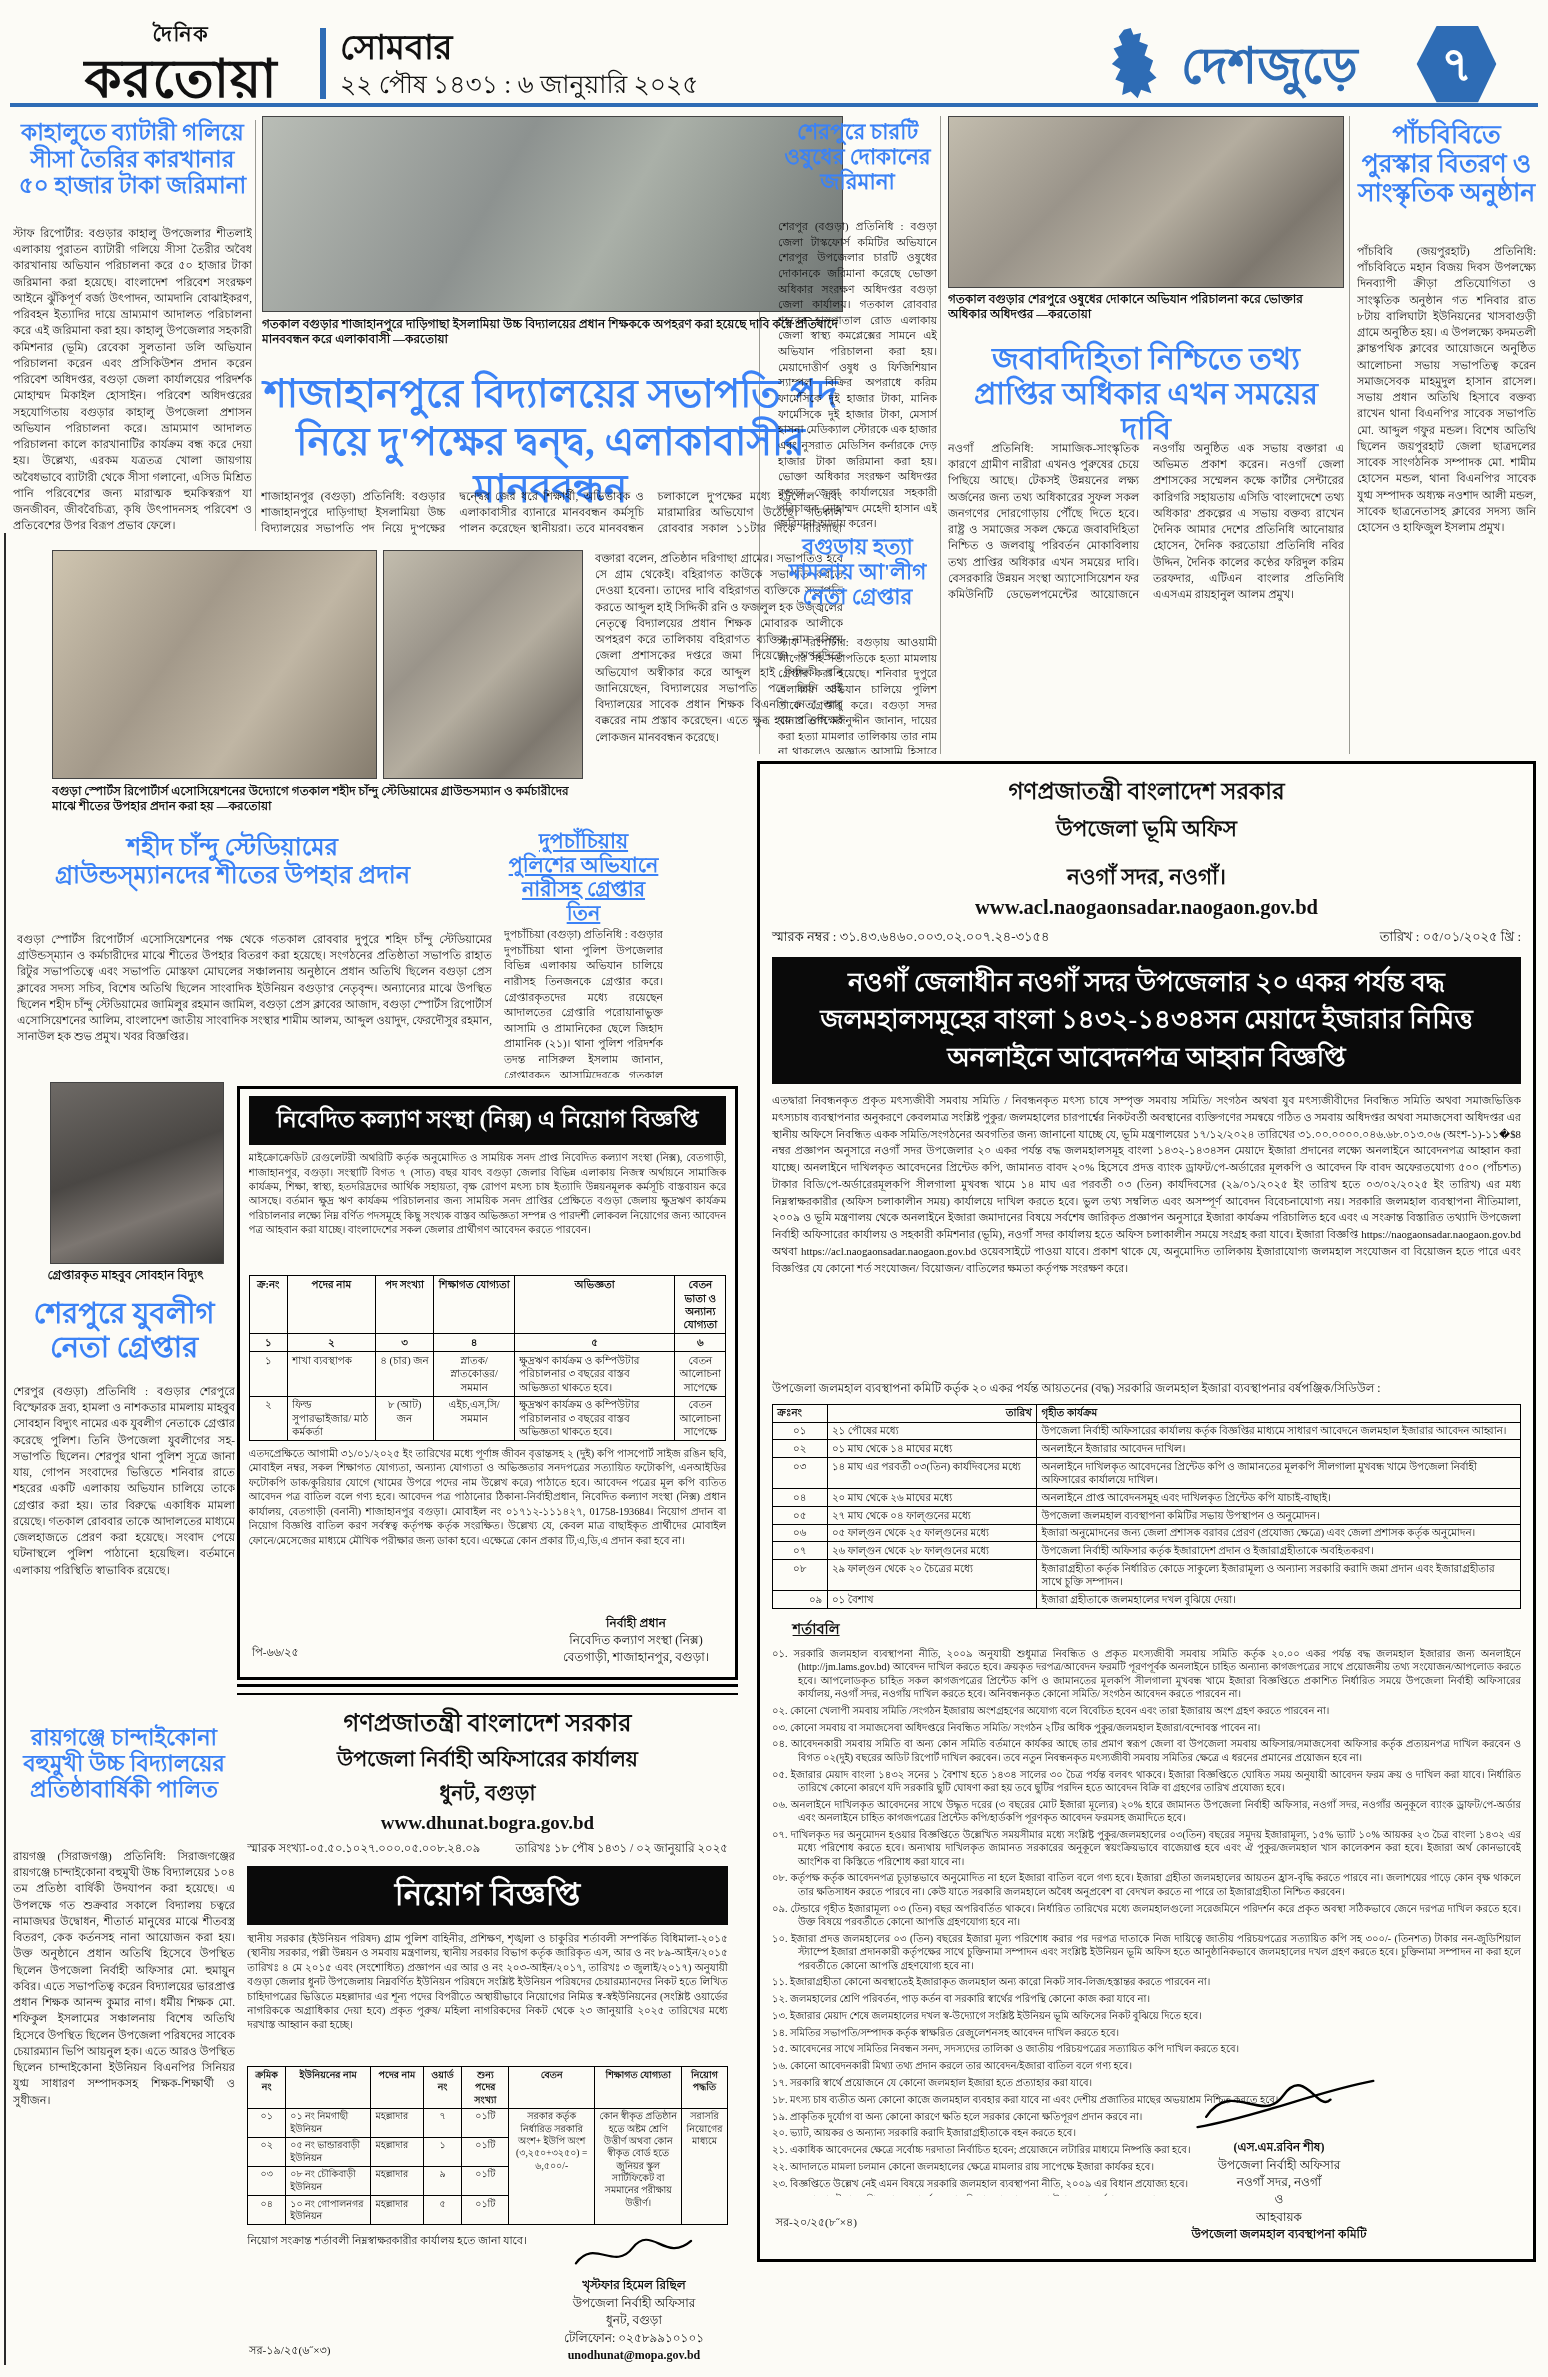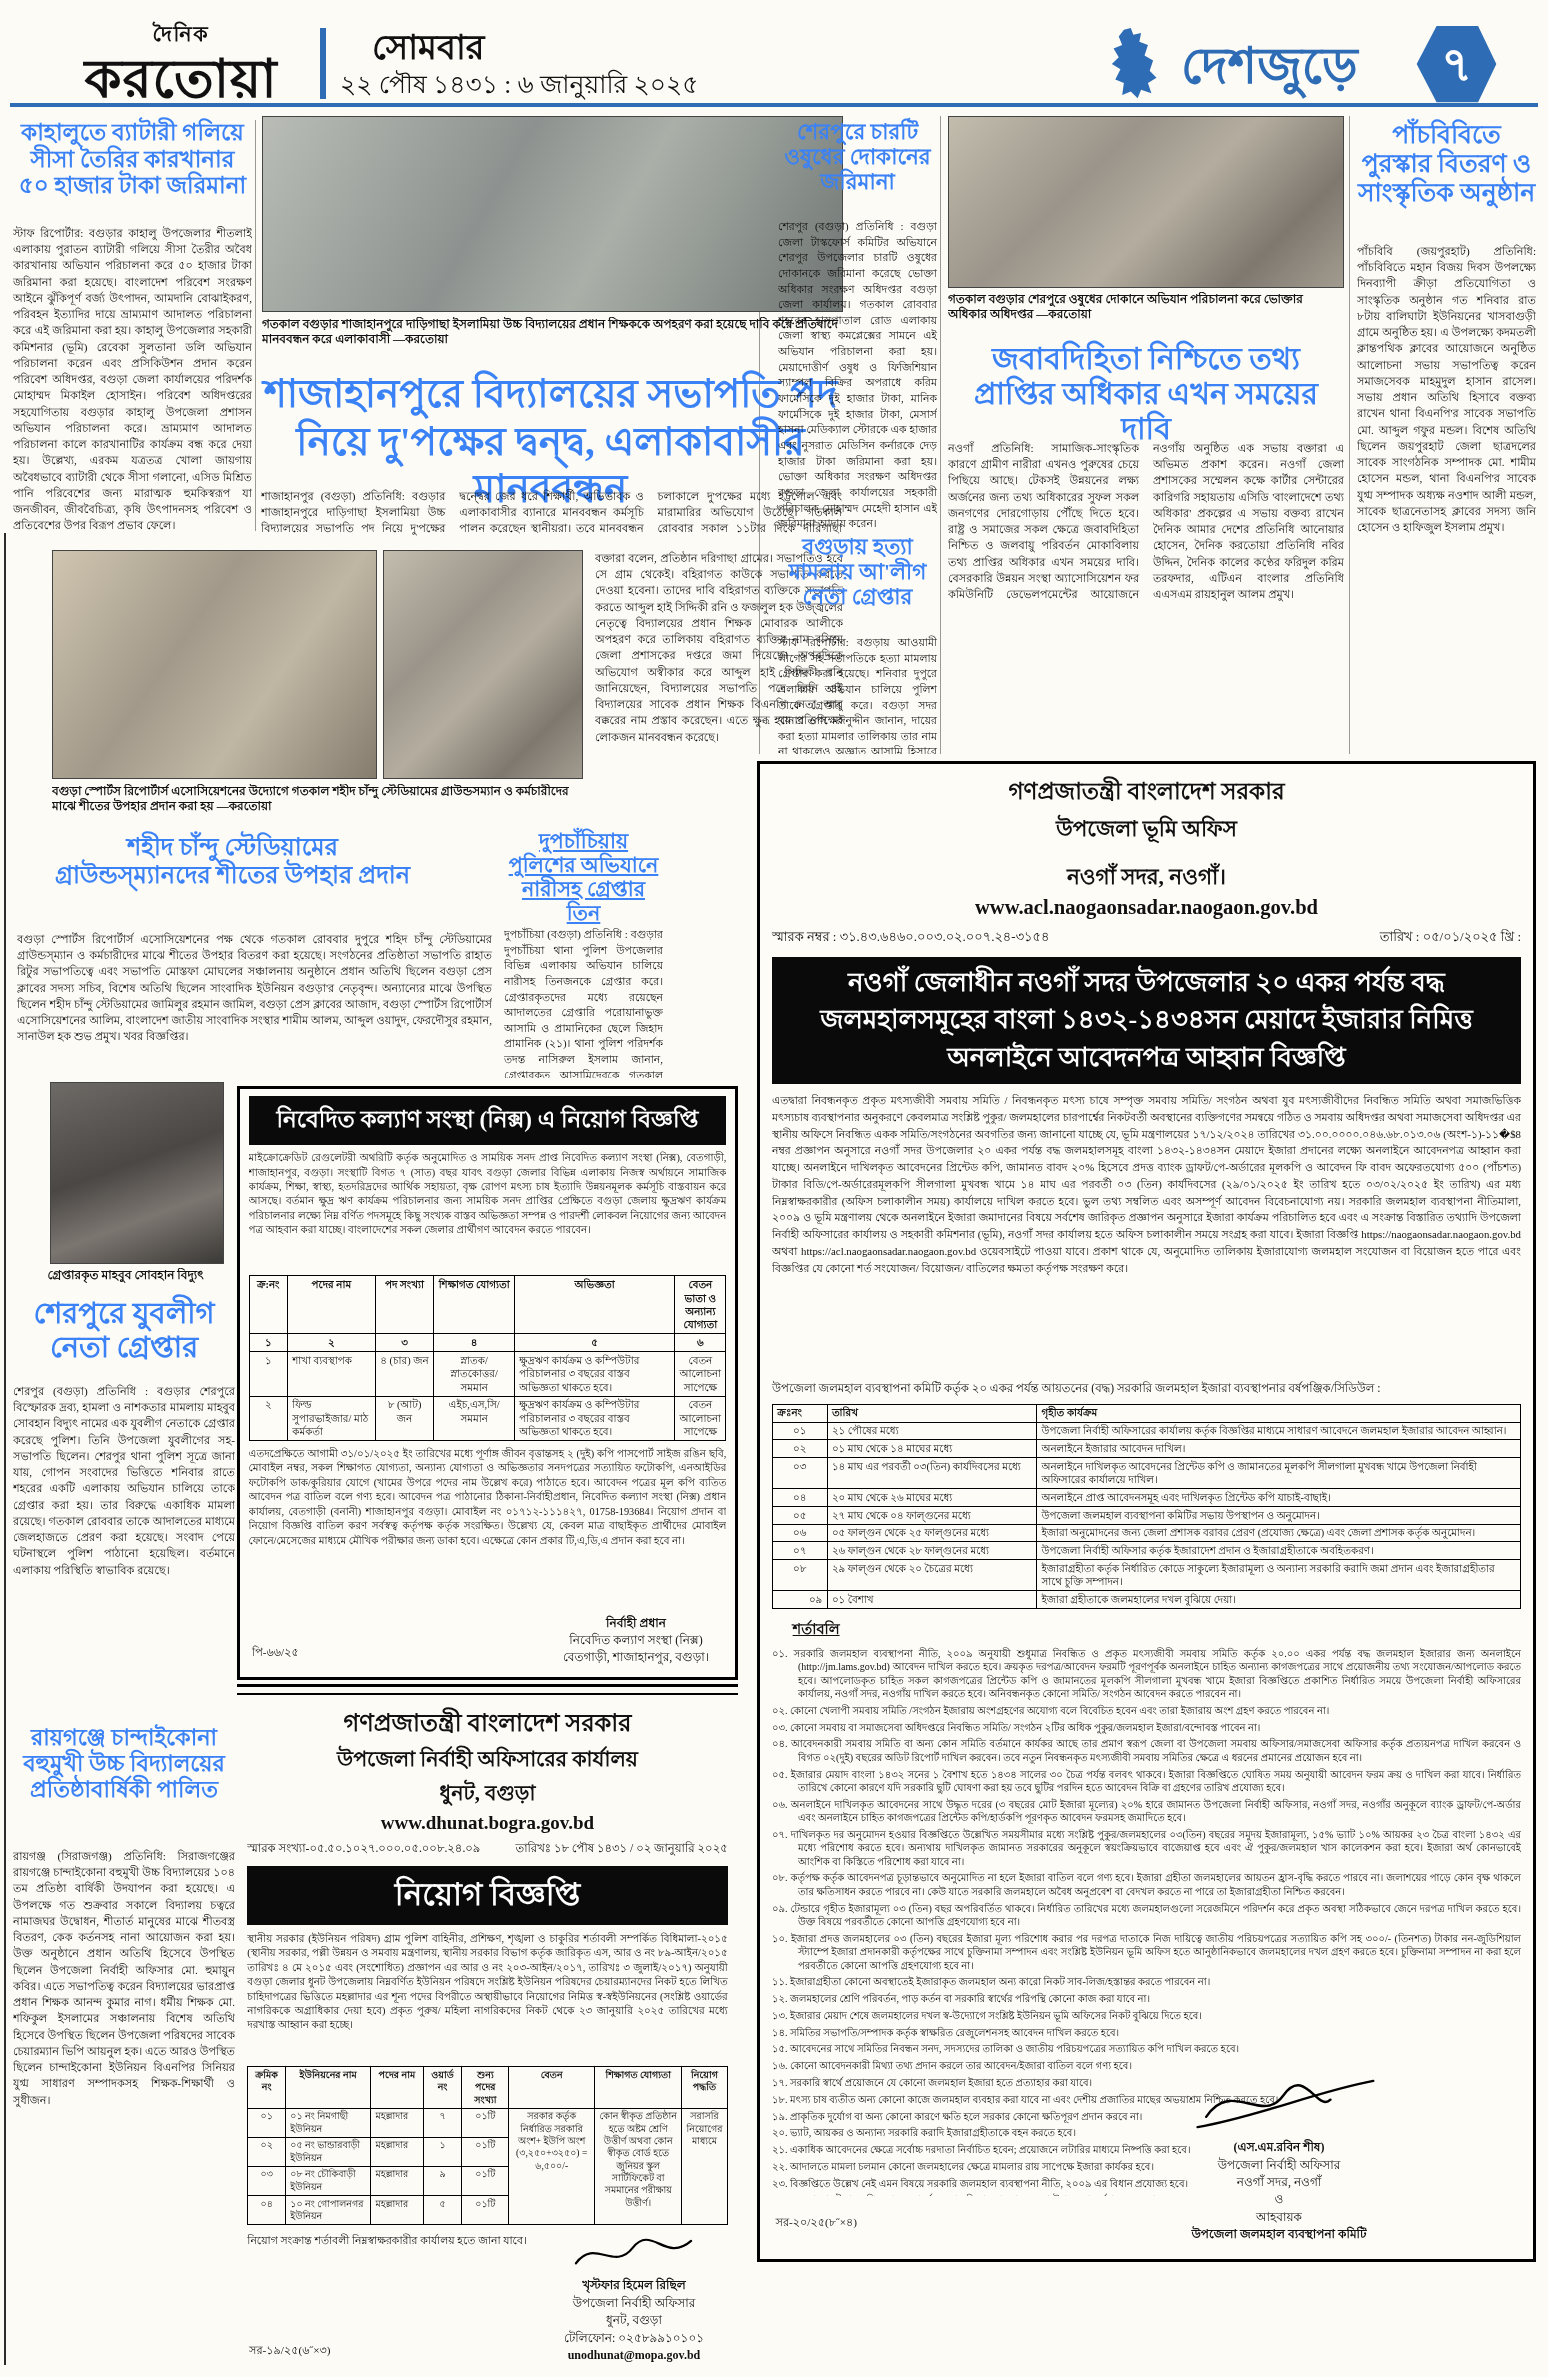--- a/index.html
+++ b/index.html
@@ -31,21 +31,21 @@
 </head>
 <body>
 
 <div id="page">
 
   <div class="abs" style="left:52px;top:19px;width:258px;text-align:center;">
     <div style="font-size:20.6px;font-weight:bold;letter-spacing:1.7px;">দৈনিক</div>
     <div style="font-size:53px;font-weight:bold;line-height:1.0;letter-spacing:0.9px;">করতোয়া</div>
   </div>
   <div class="abs rule-blue" style="left:320px;top:27.5px;width:6px;height:71px;"></div>
-  <div class="abs" style="left:340px;top:20.6px;font-size:34px;font-weight:bold;margin-left:32px;">সোমবার</div>
+  <div class="abs" style="left:340px;top:20.6px;font-size:34px;font-weight:bold;">সোমবার</div>
   <div class="abs" style="left:340px;top:65px;font-size:25px;">২২ পৌষ ১৪৩১ : ৬ জানুয়ারি ২০২৫</div>
 
   <div class="abs" style="left:1105px;top:26px;width:430px;height:77px;">
     <svg width="67" height="76" viewBox="0 0 78 88" style="position:absolute;left:0;top:0;">
       <path d="M22,4 L30,2 L33,10 L42,8 L40,18 L50,22 L46,34 L56,40 L52,52 L60,60 L50,66 L54,78 L42,74 L38,84 L30,76 L20,80 L22,66 L12,62 L18,50 L8,44 L16,36 L10,26 L20,22 L16,12 Z" fill="#2e6cb5"></path>
     </svg>
     <div style="position:absolute;left:76px;top:1.7px;font-size:50px;font-weight:bold;color:#2e6cb5;">দেশজুড়ে</div>
     <div style="position:absolute;left:310px;top:-3.4px;width:83px;height:83px;background:#2e6cb5;clip-path:polygon(26% 4%,76% 4%,98% 50%,76% 96%,26% 96%,2% 50%);text-align:center;">
       <span style="color:#fff;font-size:48px;font-weight:bold;line-height:83px;">৭</span>
     </div>
@@ -235,21 +235,21 @@
       <span>স্মারক নম্বর : ৩১.৪৩.৬৪৬০.০০৩.০২.০০৭.২৪-৩১৫৪</span>
       <span>তারিখ :  ০৫/০১/২০২৫ খ্রি :</span>
     </div>
     <div class="banner" style="font-size:26px;line-height:1.45;padding:6.9px 8.6px;margin-top:8.6px;">নওগাঁ জেলাধীন নওগাঁ সদর উপজেলার ২০ একর পর্যন্ত বদ্ধ জলমহালসমূহের বাংলা ১৪৩২-১৪৩৪সন মেয়াদে ইজারার নিমিত্ত অনলাইনে আবেদনপত্র আহ্বান বিজ্ঞপ্তি</div>
     <div class="small-text" style="margin-top:8.6px;height:284px;font-size:10.8px;line-height:1.55;">এতদ্বারা নিবন্ধনকৃত প্রকৃত মৎস্যজীবী সমবায় সমিতি / নিবন্ধনকৃত মৎস্য চাষে সম্পৃক্ত সমবায় সমিতি/ সংগঠন অথবা যুব মৎস্যজীবীদের নিবন্ধিত সমিতি অথবা সমাজভিত্তিক মৎস্যচাষ ব্যবস্থাপনার অনুকরণে কেবলমাত্র সংশ্লিষ্ট পুকুর/ জলমহালের চারপার্শ্বের নিকটবর্তী অবস্থানের ব্যক্তিগণের সমন্বয়ে গঠিত ও সমবায় অধিদপ্তর অথবা সমাজসেবা অধিদপ্তর এর স্থানীয় অফিসে নিবন্ধিত একক সমিতি/সংগঠনের অবগতির জন্য জানানো যাচ্ছে যে, ভূমি মন্ত্রণালয়ের ১৭/১২/২০২৪ তারিখের ৩১.০০.০০০০.০৪৬.৬৮.০১৩.০৬ (অংশ-১)-১১�$8 নম্বর প্রজ্ঞাপন অনুসারে নওগাঁ সদর উপজেলার ২০ একর পর্যন্ত বদ্ধ জলমহালসমূহ বাংলা ১৪৩২-১৪৩৪সন মেয়াদে ইজারা প্রদানের লক্ষ্যে অনলাইনে আবেদনপত্র আহ্বান করা যাচ্ছে। অনলাইনে দাখিলকৃত আবেদনের প্রিন্টেড কপি, জামানত বাবদ ২০% হিসেবে প্রদত্ত ব্যাংক ড্রাফট/পে-অর্ডারের মূলকপি ও আবেদন ফি বাবদ অফেরতযোগ্য ৫০০ (পাঁচশত) টাকার বিডি/পে-অর্ডারেরমূলকপি সীলগালা মুখবন্ধ খামে ১৪ মাঘ এর পরবর্তী ০৩ (তিন) কার্যদিবসের (২৯/০১/২০২৫ ইং তারিখ হতে ০৩/০২/২০২৫ ইং তারিখ) এর মধ্য নিম্নস্বাক্ষরকারীর (অফিস চলাকালীন সময়) কার্যালয়ে দাখিল করতে হবে। ভুল তথ্য সম্বলিত এবং অসম্পূর্ণ আবেদন বিবেচনাযোগ্য নয়। সরকারি জলমহাল ব্যবস্থাপনা নীতিমালা, ২০০৯ ও ভূমি মন্ত্রণালয় থেকে অনলাইনে ইজারা জমাদানের বিষয়ে সর্বশেষ জারিকৃত প্রজ্ঞাপন অনুসারে ইজারা কার্যক্রম পরিচালিত হবে এবং এ সংক্রান্ত বিস্তারিত তথ্যাদি উপজেলা নির্বাহী অফিসারের কার্যালয় ও সহকারী কমিশনার (ভূমি), নওগাঁ সদর কার্যালয় হতে অফিস চলাকালীন সময়ে সংগ্রহ করা যাবে। ইজারা বিজ্ঞপ্তি https://naogaonsadar.naogaon.gov.bd অথবা https://acl.naogaonsadar.naogaon.gov.bd ওয়েবসাইটে পাওয়া যাবে। প্রকাশ থাকে যে, অনুমোদিত তালিকায় ইজারাযোগ্য জলমহাল সংযোজন বা বিয়োজন হতে পারে এবং বিজ্ঞপ্তির যে কোনো শর্ত সংযোজন/ বিয়োজন/ বাতিলের ক্ষমতা কর্তৃপক্ষ সংরক্ষণ করে।</div>
     <div style="font-size:11.6px;margin-top:3.4px;">উপজেলা জলমহাল ব্যবস্থাপনা কমিটি কর্তৃক ২০ একর পর্যন্ত আয়তনের (বদ্ধ) সরকারি জলমহাল ইজারা ব্যবস্থাপনার বর্ষপঞ্জিক/সিডিউল :</div>
     <table style="margin-top:5.2px;">
       <thead>
         <tr>
           <th style="width:45px;text-align:left;">ক্রঃনং</th>
-          <th style="width:200px;text-align:left;">তারিখ</th>
+          <th style="width:200px;text-align:right;">তারিখ</th>
           <th style="text-align:left;">গৃহীত কার্যক্রম</th>
         </tr>
       </thead>
       <tbody>
           <tr>
             <td style="text-align: center;">০১</td>
             <td>২১ পৌষের মধ্যে</td>
             <td>উপজেলা নির্বাহী অফিসারের কার্যালয় কর্তৃক বিজ্ঞপ্তির মাধ্যমে সাধারণ আবেদনে জলমহাল ইজারার আবেদন আহ্বান।</td>
           </tr>
           <tr>

